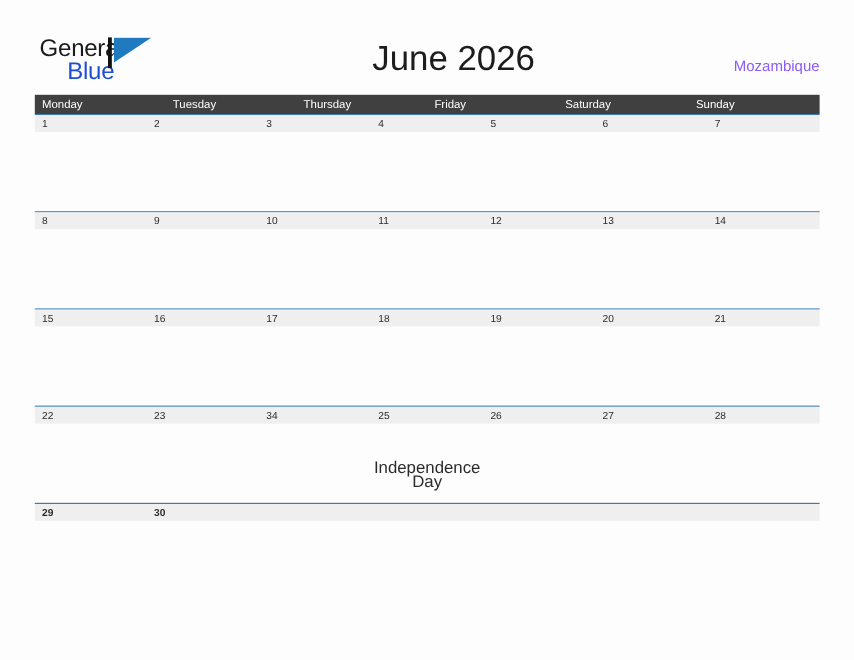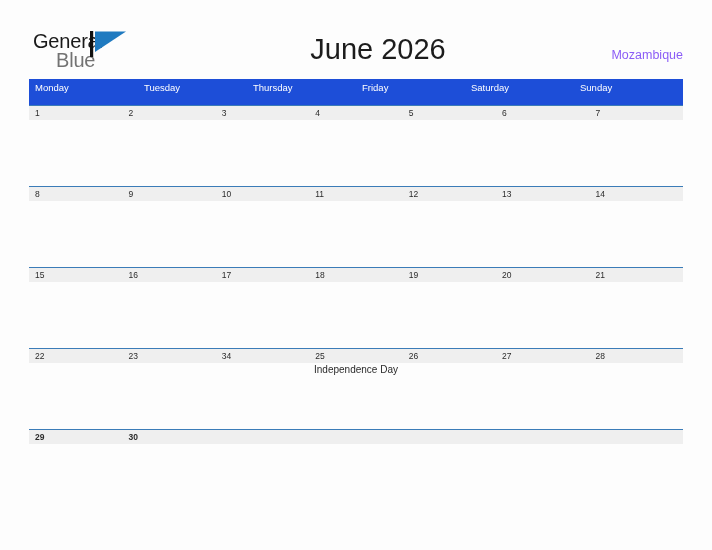--- a/index.html
+++ b/index.html
@@ -40,21 +40,21 @@
     color: #1a1a1a;
     letter-spacing: -0.2px;
     font-family: "Liberation Sans", sans-serif;
   }
   .logo-blue {
     position: absolute;
     left: 23px;
     top: 19px;
     font-size: 20px;
     line-height: 22px;
-    color: #737373;
+    color: #1d4ed8;
     letter-spacing: -0.2px;
     font-family: "Liberation Sans", sans-serif;
   }
   .logo-flag {
     position: absolute;
     left: 57px;
     top: 1px;
     width: 38px;
     height: 26px;
   }
@@ -89,22 +89,22 @@
   .calendar {
     position: absolute;
     left: 29px;
     top: 79px;
     width: 654px;
   }
 
   .weekday-header {
     display: flex;
     width: 654px;
-    height: 26px;
-    background: #1d4ed8;
+    height: 16px;
+    background: #404040;
   }
   .weekday-cell {
     flex: 1 1 0;
     color: #ffffff;
     font-size: 9.5px;
     line-height: 18px;
     padding-left: 6px;
     box-sizing: border-box;
     font-family: "Liberation Sans", sans-serif;
     white-space: nowrap;
@@ -141,25 +141,26 @@
     width: 654px;
     height: 66px;
   }
   .event-cell {
     flex: 1 1 0;
     box-sizing: border-box;
     text-align: center;
     padding-top: 1px;
   }
   .event-text {
-    font-size: 10px;
+    font-size: 14px;
     line-height: 12px;
     color: #2b2b2b;
     font-family: "Liberation Sans", sans-serif;
     display: block;
+    margin-top: 29px;
   }
 </style>
 </head>
 <body>
 
 <div class="page-header">
 
   <div class="logo">
     <span class="logo-general">General</span>
     <span class="logo-blue">Blue</span>

